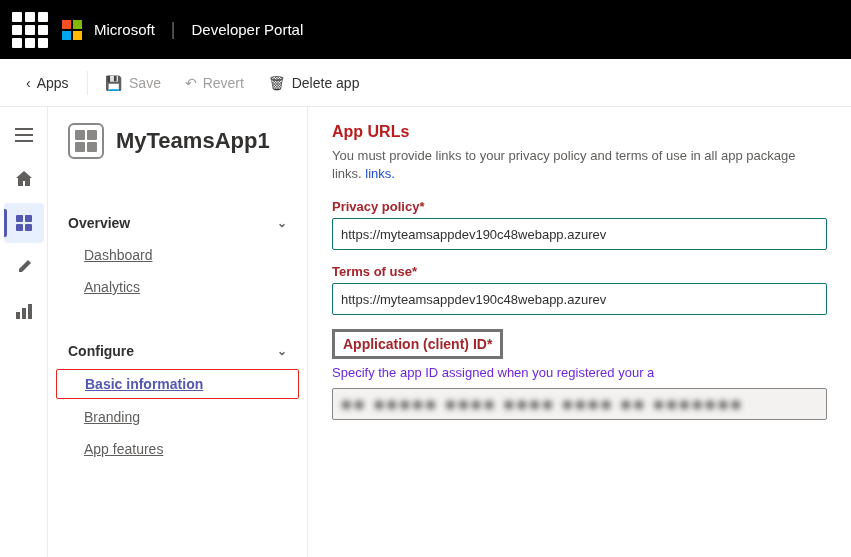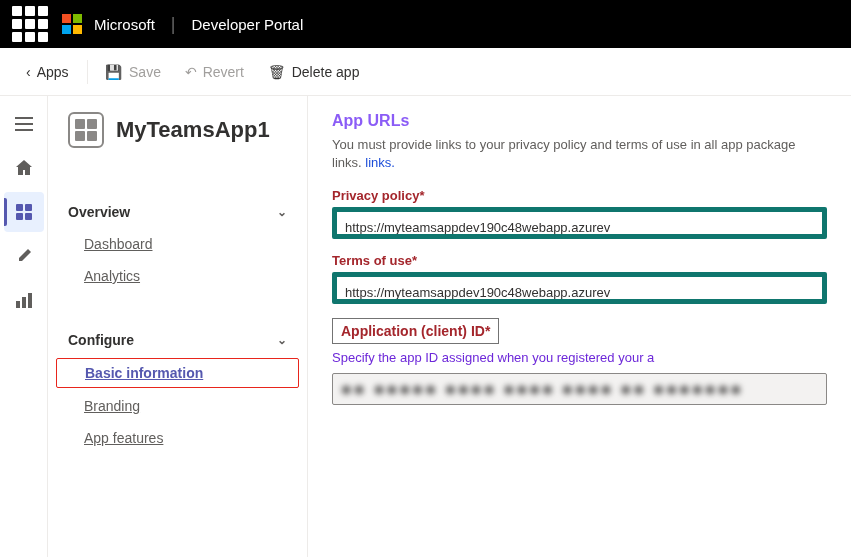--- a/index.html
+++ b/index.html
@@ -1,20 +1,20 @@
 <!DOCTYPE html>
 <html><head>
   <meta charset="utf-8">
   <style>
     * { box-sizing: border-box; margin: 0; padding: 0; }
     body { font-family: 'Segoe UI', Arial, sans-serif; font-size: 14px; color: #323130; background: #fff; width: 851px; height: 557px; overflow: hidden; }
 
     
     .topbar {
-      height: 48px;
+      height: 59px;
       background: #000;
       display: flex;
       align-items: center;
       padding: 0 12px;
       gap: 10px;
       color: #fff;
     }
     .topbar-grid {
       display: grid;
       grid-template-columns: repeat(3,10px);
@@ -171,21 +171,21 @@
     
     .content {
       flex: 1;
       overflow-y: auto;
       padding: 16px 24px;
     }
 
     .section-title {
       font-size: 16px;
       font-weight: 700;
-      color: #8b5cf6;
+      color: #b91c1c;
       margin-bottom: 6px;
     }
     .section-subtitle {
       font-size: 13px;
       color: #605e5c;
       margin-bottom: 16px;
       line-height: 1.4;
     }
     .section-subtitle a { color: #1d4ed8; text-decoration: none; }
 
@@ -193,38 +193,38 @@
       font-size: 13px;
       font-weight: 600;
       color: #323130;
       margin-bottom: 4px;
     }
     .field-label span { color: #a4262c; }
 
     .field-input {
       width: 100%;
       height: 32px;
-      border: 5px solid #0f766e;
+      border: 1px solid #0f766e;
       border-radius: 2px;
       padding: 0 8px;
       font-size: 13px;
       color: #323130;
       background: #fff;
       margin-bottom: 14px;
       overflow: hidden;
       text-overflow: ellipsis;
       white-space: nowrap;
       line-height: 32px;
     }
 
     .app-id-label {
       font-size: 14px;
       font-weight: 600;
       color: #323130;
-      border: 1px solid #737373;
+      border: 3px solid #737373;
       display: inline-block;
       padding: 4px 8px;
       margin-bottom: 6px;
     }
     .app-id-label span { color: #a4262c; }
 
     .app-id-desc {
       font-size: 13px;
       color: #6d28d9;
       margin-bottom: 8px;

